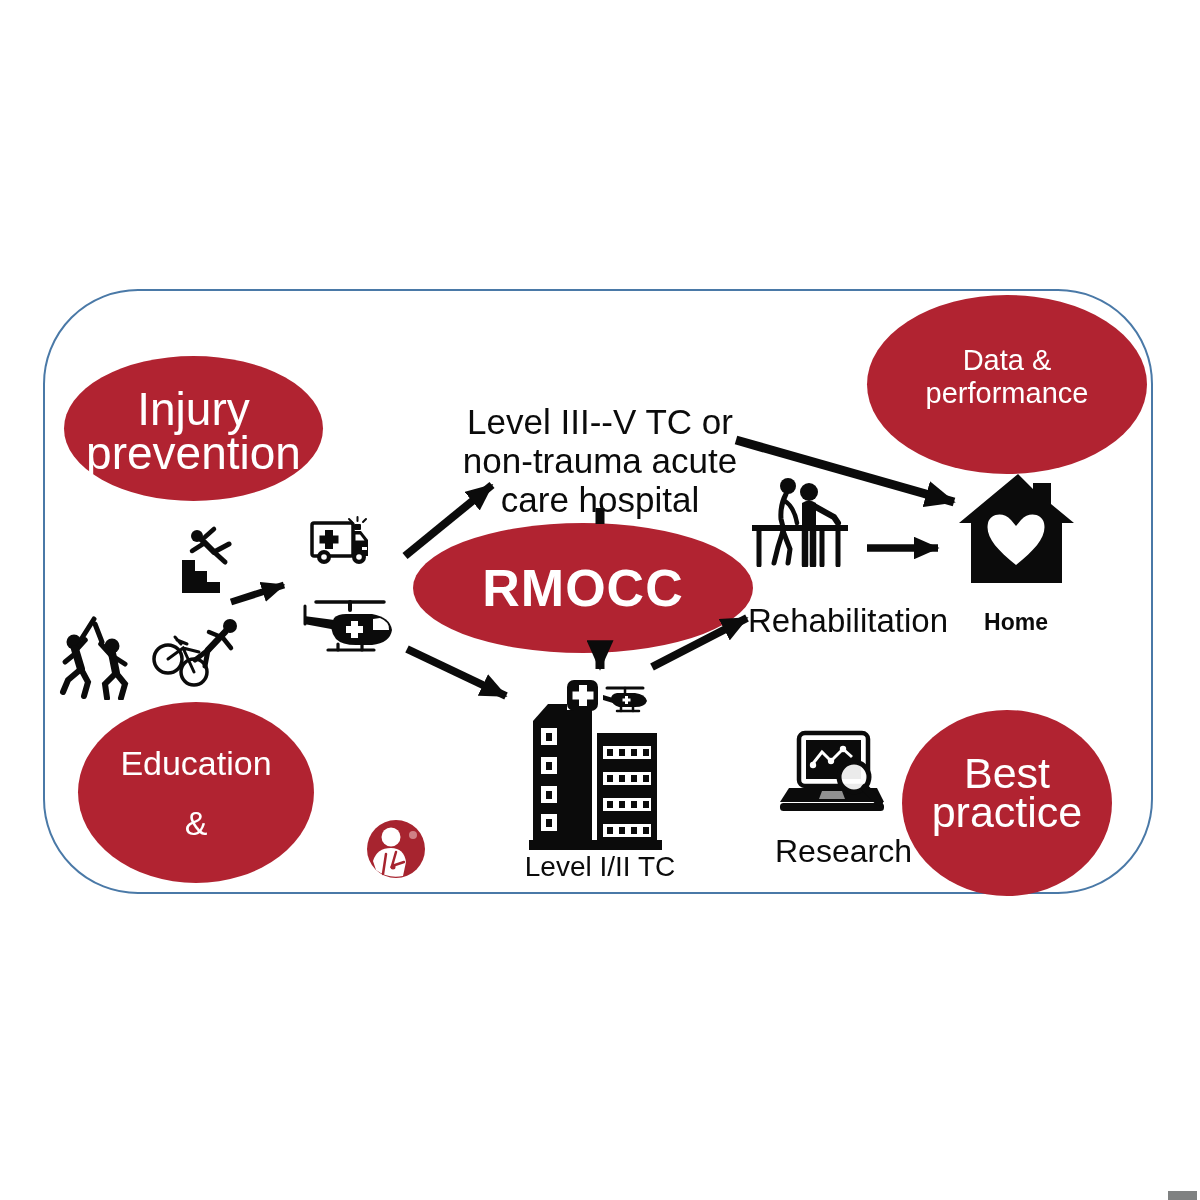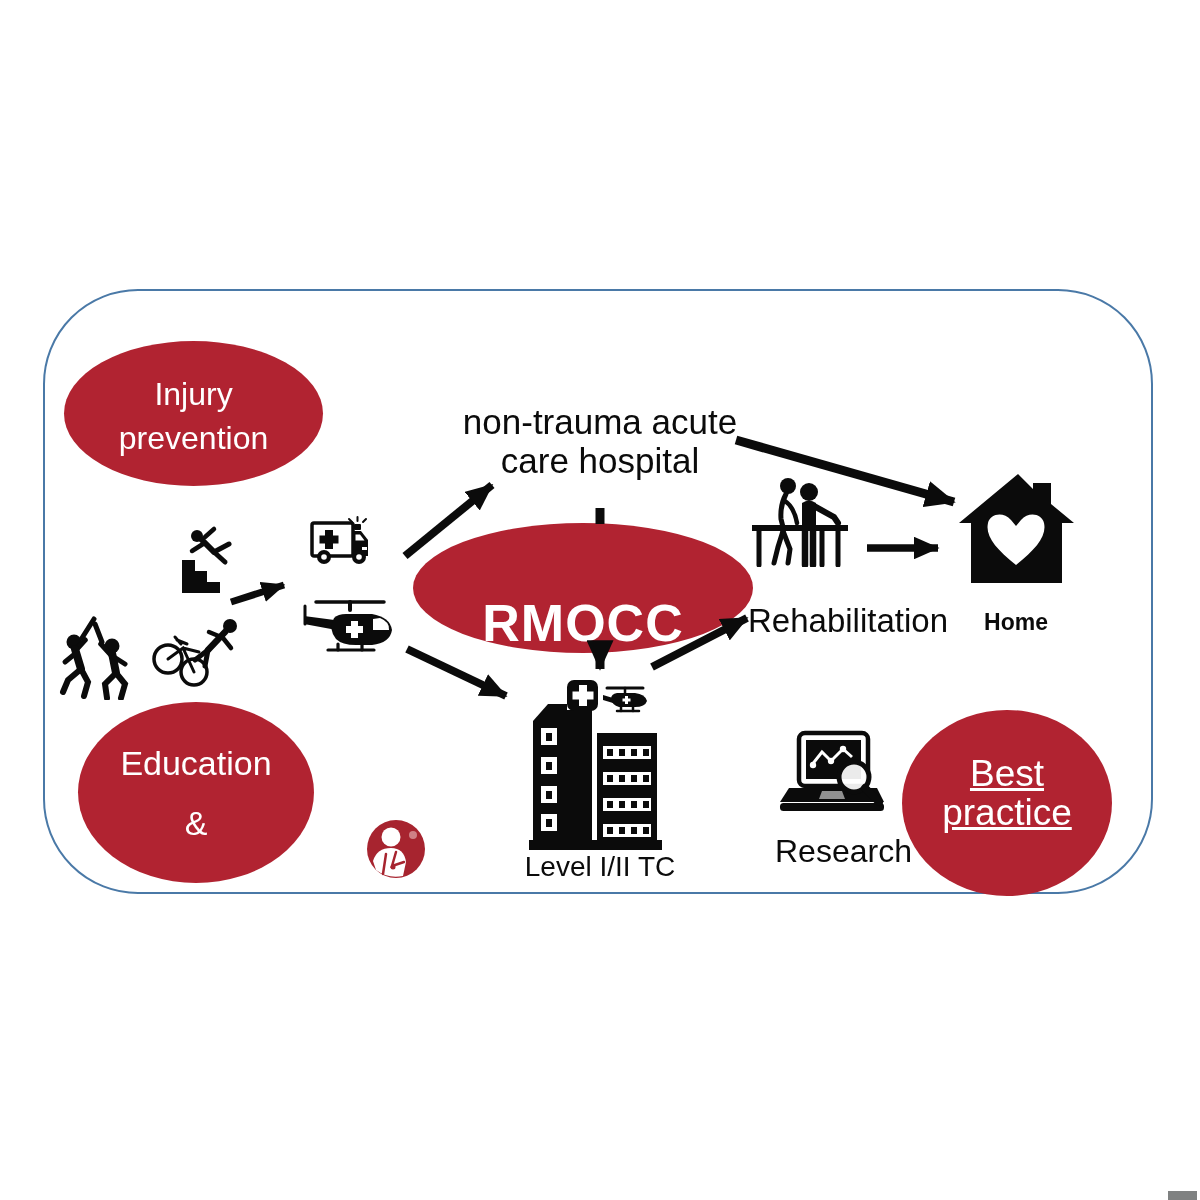--- a/index.html
+++ b/index.html
@@ -3,26 +3,26 @@
 <meta charset="utf-8">
 <style>
   html,body{margin:0;padding:0;background:#fff;}
   body{width:1200px;height:1200px;font-family:"Liberation Sans",sans-serif;overflow:hidden;}
   .canvas{position:relative;width:1200px;height:1200px;background:#fff;}
   .frame{position:absolute;left:43px;top:289px;width:1106px;height:601px;
          border:2.5px solid var(--border-blue,#4a79a7);border-radius:95px;background:transparent;}
   .oval{position:absolute;border-radius:50%;background:var(--accent-red,#b12331);color:#fff;
         display:flex;flex-direction:column;align-items:center;justify-content:center;text-align:center;}
   .oval span{display:block;}
-  .oval-injury{left:64px;top:341px;width:259px;height:141px;font-size:32px;line-height:44px;padding-top:4px;}
+  .oval-injury{left:64px;top:356px;width:259px;height:141px;font-size:46px;line-height:44px;padding-top:4px;}
   .oval-data{left:867px;top:295px;width:280px;height:163px;font-size:29px;line-height:33px;padding-bottom:16px;}
-  .oval-rmocc{left:413px;top:523px;width:340px;height:130px;justify-content:flex-end;}
+  .oval-rmocc{left:413px;top:523px;width:340px;height:130px;}
   .oval-rmocc span{font-size:52px;font-weight:bold;letter-spacing:1px;}
   .oval-education{left:78px;top:702px;width:236px;height:181px;font-size:34px;line-height:40px;gap:20px;}
-  .oval-best{left:902px;top:710px;width:210px;height:166px;font-size:37px;line-height:39px;padding-bottom:20px;text-decoration:underline;}
+  .oval-best{left:902px;top:710px;width:210px;height:166px;font-size:43px;line-height:39px;padding-bottom:20px;}
   .lbl{position:absolute;color:#0b0b0b;text-align:center;}
   .lbl-acute{left:430px;top:402px;width:340px;font-size:35px;line-height:39px;}
   .lbl-rehab{left:748px;top:590px;width:200px;font-size:33px;margin-top:12px;}
   .lbl-home{left:956px;top:609px;width:120px;font-size:23px;font-weight:bold;}
   .lbl-tc{left:505px;top:851px;width:190px;font-size:28px;}
   .lbl-research{left:775px;top:833px;width:126px;font-size:32px;}
   .icon{position:absolute;}
   .arrows{position:absolute;left:0;top:0;width:1200px;height:1200px;pointer-events:none;}
   .corner-gray{position:absolute;left:1168px;top:1191px;width:29px;height:9px;background:var(--corner-gray,#7f8181);}
 </style>
@@ -31,36 +31,41 @@
 
 <div class="canvas">
 
   <div class="frame"></div>
 
   <div class="oval oval-injury">
     <span>Injury</span>
     <span>prevention</span>
   </div>
 
+  <div class="oval oval-data">
+    <span>Data &amp;</span>
+    <span>performance</span>
+  </div>
 
   <div class="oval oval-rmocc">
     <span>RMOCC</span>
   </div>
 
   <div class="oval oval-education">
     <span>Education</span>
     <span>&amp;</span>
   </div>
 
   <div class="oval oval-best">
     <span>Best</span>
     <span>practice</span>
   </div>
 
   <div class="lbl lbl-acute">
+    <div>Level III--V TC or</div>
     <div>non-trauma acute</div>
     <div>care hospital</div>
   </div>
   <div class="lbl lbl-rehab">Rehabilitation</div>
   <div class="lbl lbl-home">Home</div>
   <div class="lbl lbl-tc">Level I/II TC</div>
   <div class="lbl lbl-research">Research</div>
 
   <svg class="arrows" viewBox="0 0 1200 1200">
     <defs>

